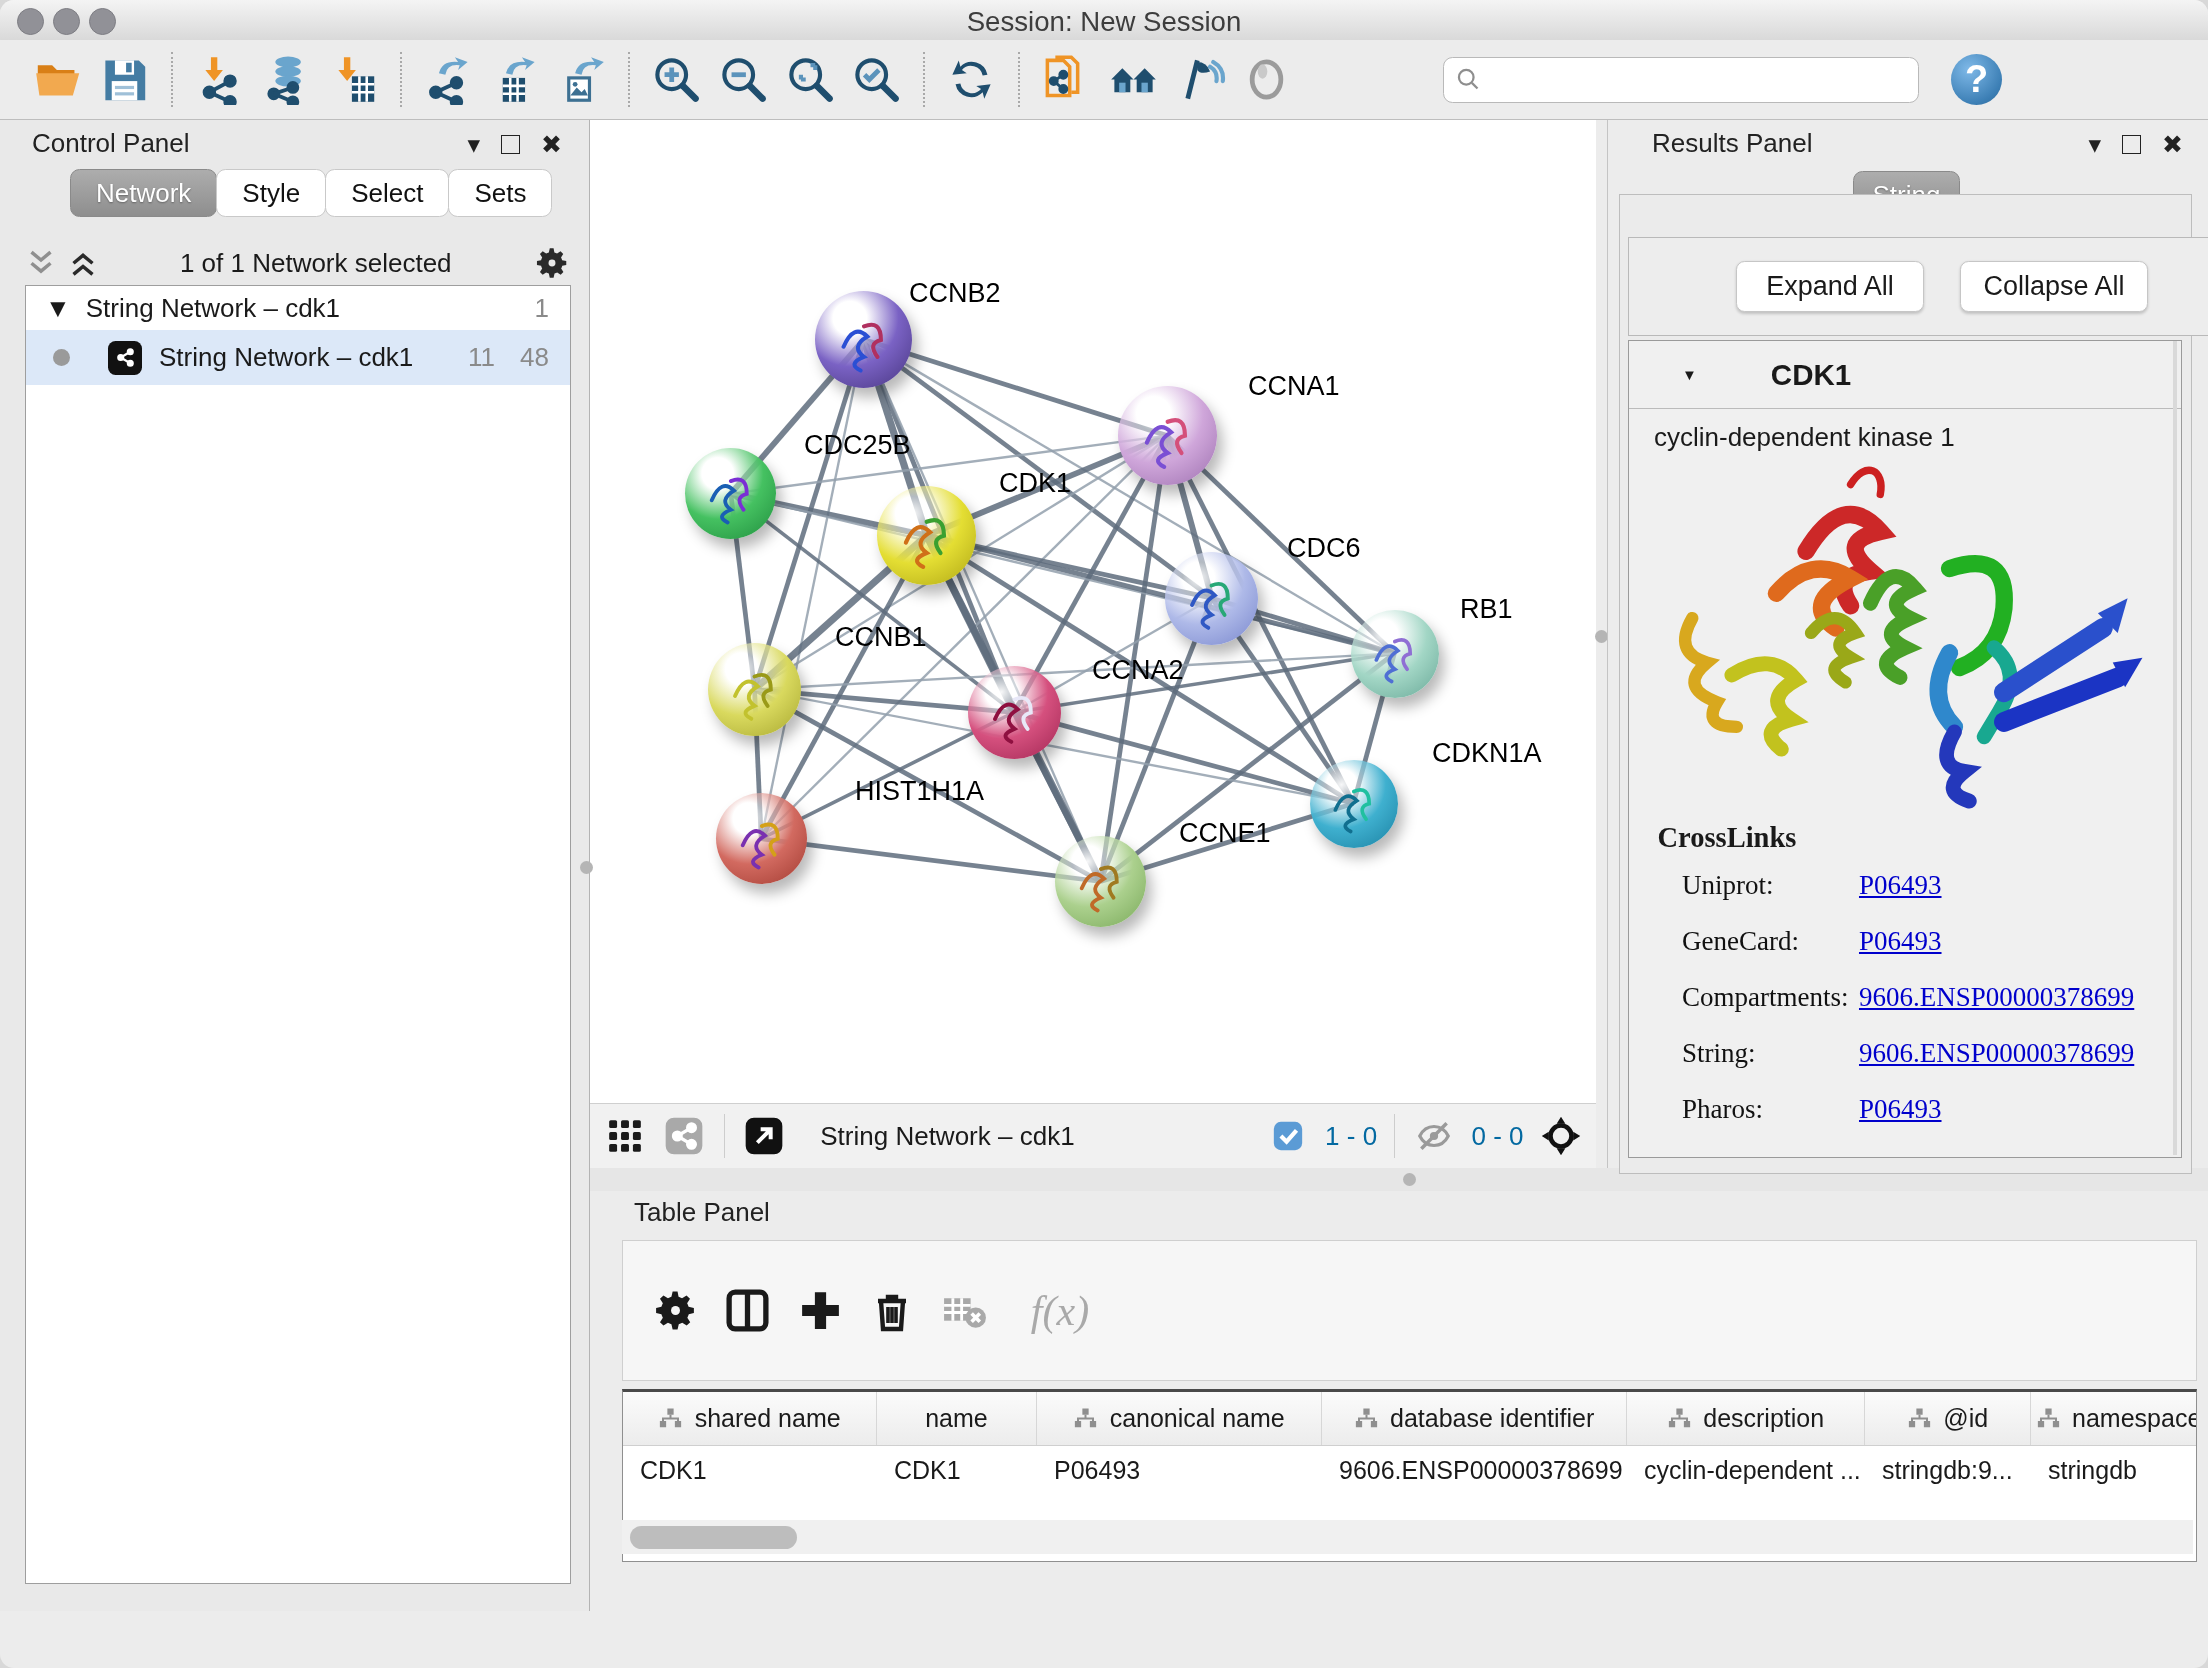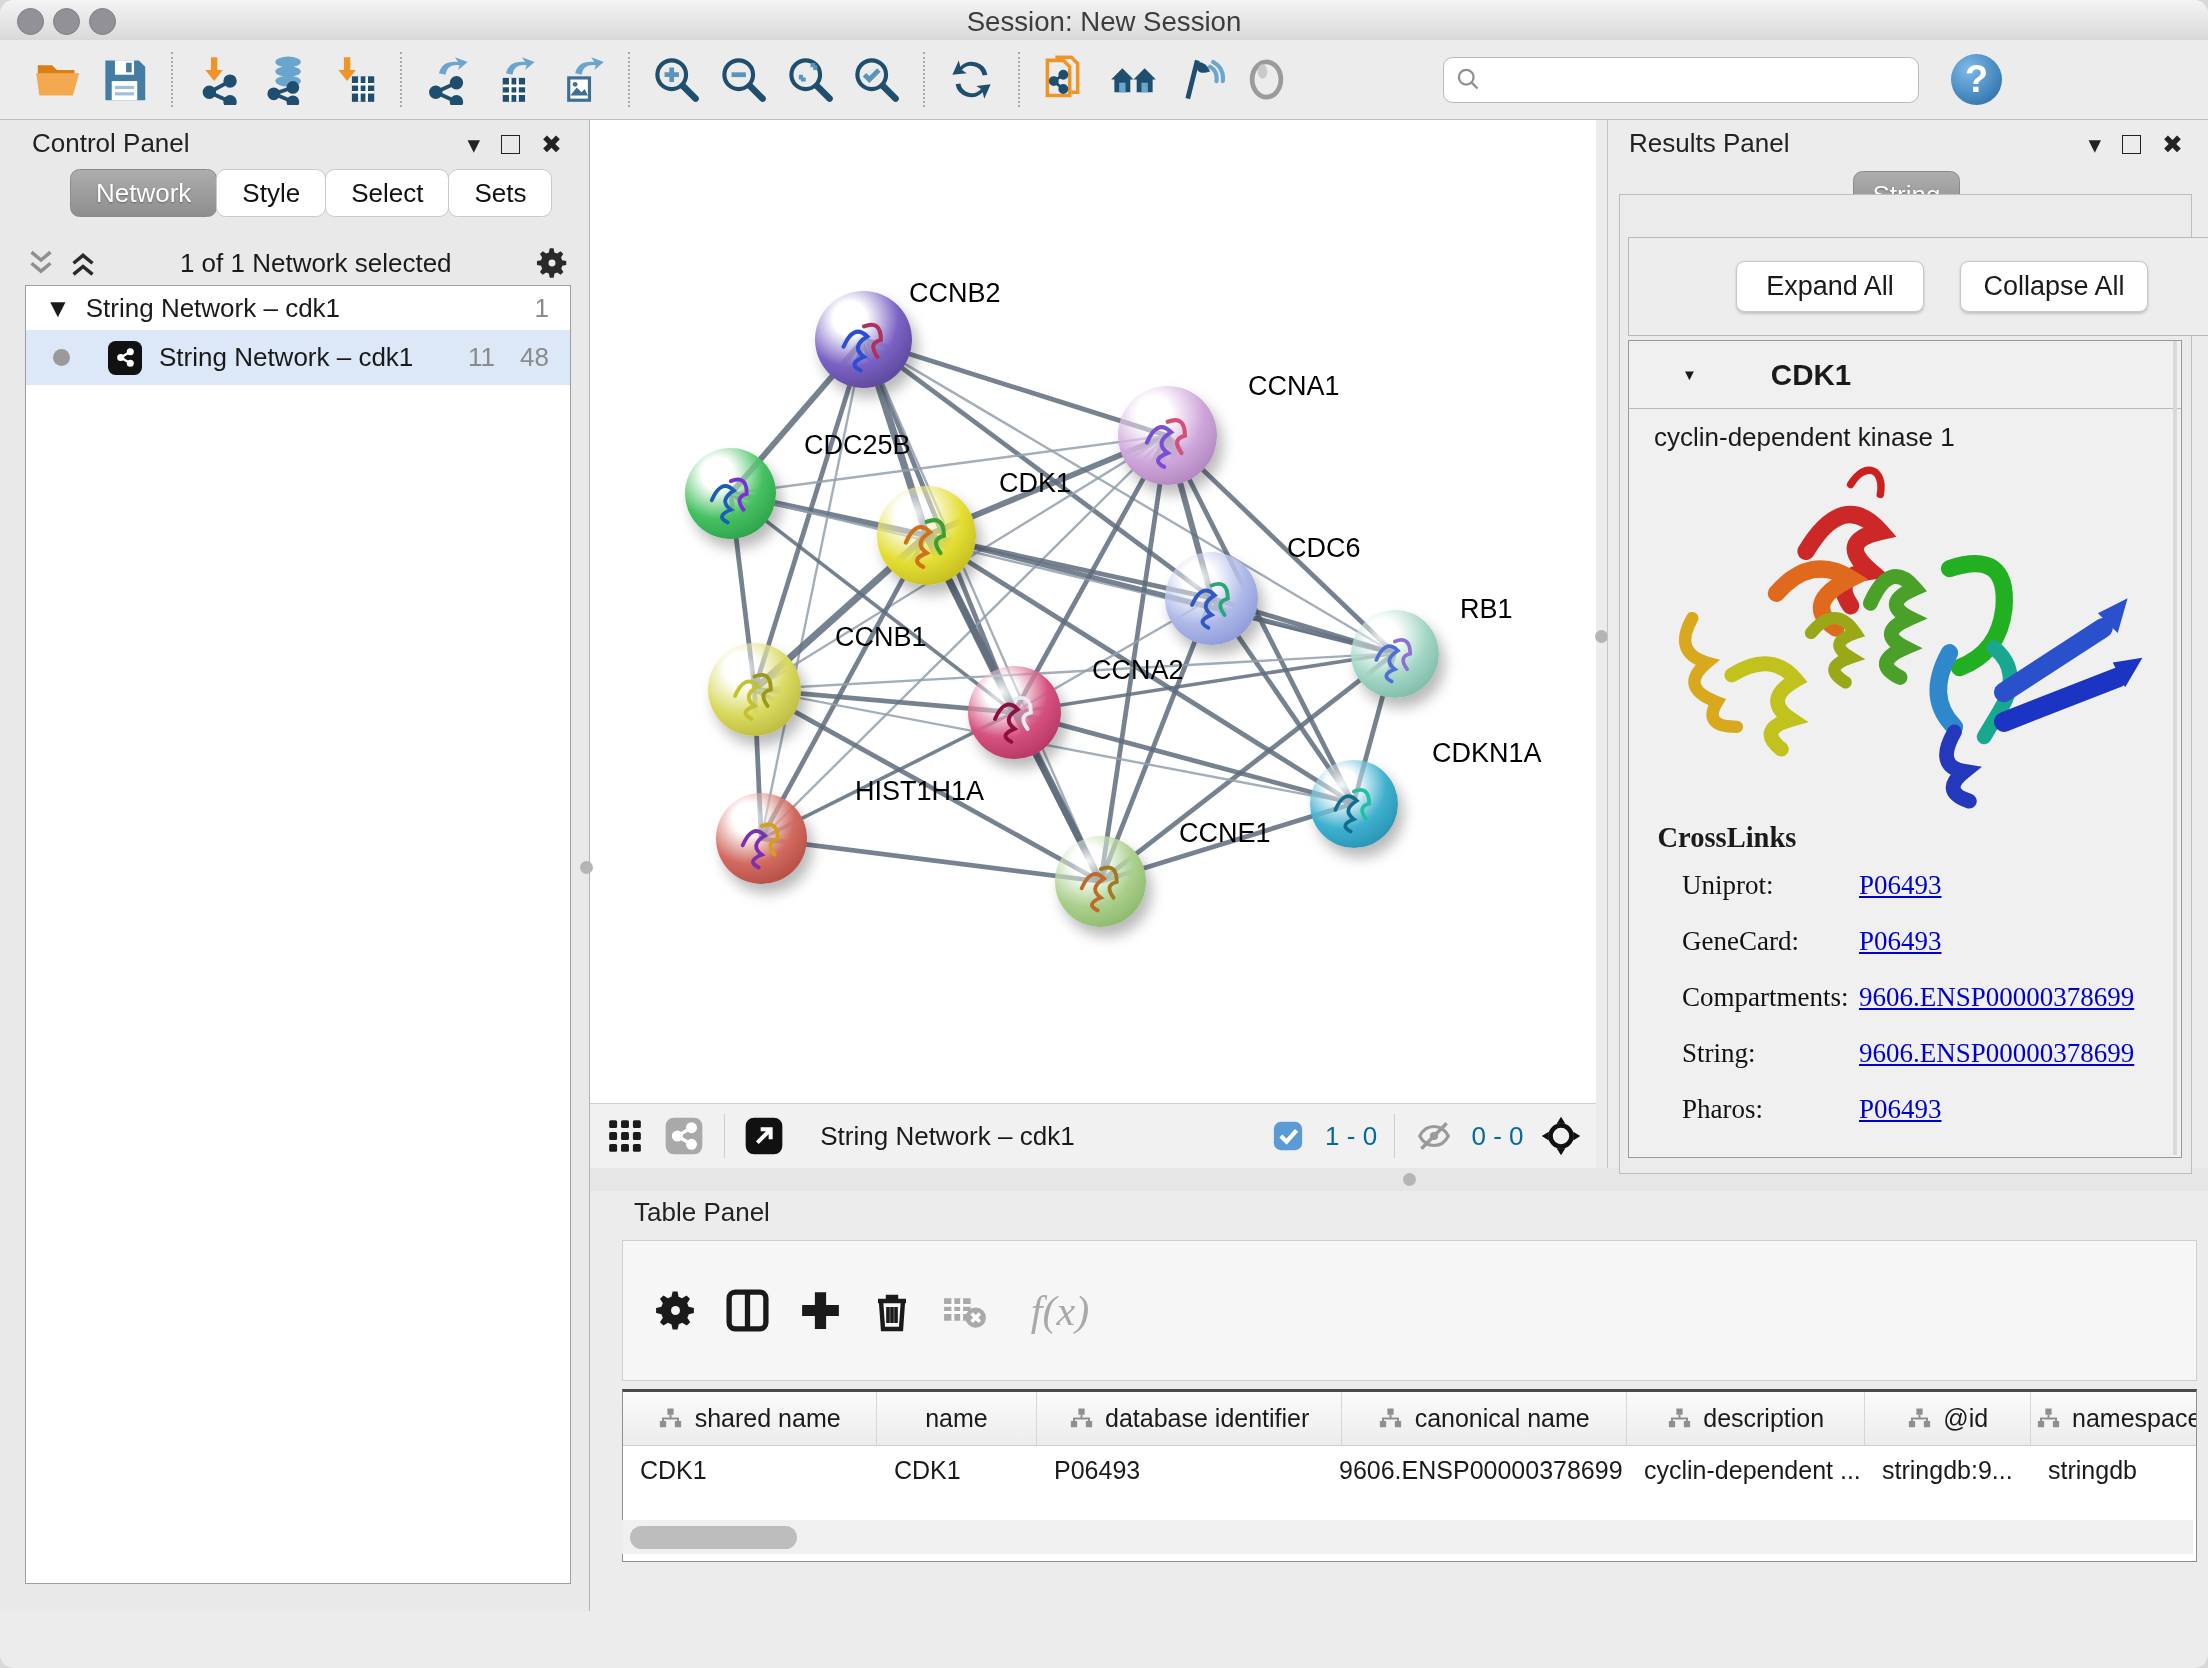--- a/index.html
+++ b/index.html
@@ -68,21 +68,21 @@
   #nt-title{font-size:26px;margin-left:27px;flex:1;}
   .nt-num{font-size:26px;color:#0369a1;margin:0 7.6px;}
 
   
   .split-dot{position:absolute;width:13.3px;height:13.3px;border-radius:50%;background:#b5b5b5;}
   #hsplit{left:590px;top:1168px;width:1619px;height:23px;background:#e6e6e6;}
 
   
   #resultspanel{left:1607px;top:120px;width:601px;height:1048px;background:#ececec;
     border-left:1.9px solid #c4c4c4;box-sizing:border-box;}
-  #rp-header{position:absolute;left:21px;top:7.6px;}
+  #rp-header{position:absolute;left:44px;top:7.6px;}
   #rp-hbtns{position:absolute;right:25px;top:9.5px;}
   #rp-tab{position:absolute;left:245px;top:51px;width:107px;border-radius:9.5px;}
   #rp-body{position:absolute;left:11.4px;top:74px;width:573px;height:980px;background:#ebebeb;
     border:1.9px solid #bdbdbd;box-sizing:border-box;}
   #rp-btnrow{position:absolute;left:7.6px;top:42px;width:628px;height:99px;background:#ededed;
     border:1.9px solid #b9b9b9;display:flex;align-items:center;justify-content:center;gap:36px;box-sizing:border-box;}
   .rp-btn{width:186px;height:49px;background:#fff;border:1px solid #c6c6c6;border-radius:8.6px;
     box-shadow:0 1.9px 2.9px rgba(0,0,0,.18);display:flex;align-items:center;justify-content:center;font-size:27px;}
   #rp-section{position:absolute;left:7.6px;top:145px;width:554px;height:818px;background:#f0f0f0;
     border:1.9px solid #9a9a9a;box-sizing:border-box;}
@@ -661,37 +661,37 @@
               <rect x="7.5" y="1" width="5" height="5" fill="#8f8f8f"></rect>
               <rect x="1.5" y="11" width="5" height="5" fill="#8f8f8f"></rect>
               <rect x="13.5" y="11" width="5" height="5" fill="#8f8f8f"></rect>
               <path d="M10 6v3M4 11V9h12v2" stroke="#8f8f8f" stroke-width="1.6" fill="none"></path>
             </svg>
             <span>shared name</span>
           </div>
           <div class="th" style="width: 160px; flex: 0 0 160px;">
             <span>name</span>
           </div>
+          <div class="th" style="width: 285px; flex: 0 0 285px;">
+            <svg width="25" height="23" viewBox="0 0 20 18">
+              <rect x="7.5" y="1" width="5" height="5" fill="#8f8f8f"></rect>
+              <rect x="1.5" y="11" width="5" height="5" fill="#8f8f8f"></rect>
+              <rect x="13.5" y="11" width="5" height="5" fill="#8f8f8f"></rect>
+              <path d="M10 6v3M4 11V9h12v2" stroke="#8f8f8f" stroke-width="1.6" fill="none"></path>
+            </svg>
+            <span>canonical name</span>
+          </div>
           <div class="th" style="width: 305px; flex: 0 0 305px;">
             <svg width="25" height="23" viewBox="0 0 20 18">
               <rect x="7.5" y="1" width="5" height="5" fill="#8f8f8f"></rect>
               <rect x="1.5" y="11" width="5" height="5" fill="#8f8f8f"></rect>
               <rect x="13.5" y="11" width="5" height="5" fill="#8f8f8f"></rect>
               <path d="M10 6v3M4 11V9h12v2" stroke="#8f8f8f" stroke-width="1.6" fill="none"></path>
             </svg>
             <span>database identifier</span>
-          </div>
-          <div class="th" style="width: 285px; flex: 0 0 285px;">
-            <svg width="25" height="23" viewBox="0 0 20 18">
-              <rect x="7.5" y="1" width="5" height="5" fill="#8f8f8f"></rect>
-              <rect x="1.5" y="11" width="5" height="5" fill="#8f8f8f"></rect>
-              <rect x="13.5" y="11" width="5" height="5" fill="#8f8f8f"></rect>
-              <path d="M10 6v3M4 11V9h12v2" stroke="#8f8f8f" stroke-width="1.6" fill="none"></path>
-            </svg>
-            <span>canonical name</span>
           </div>
           <div class="th" style="width: 238px; flex: 0 0 238px;">
             <svg width="25" height="23" viewBox="0 0 20 18">
               <rect x="7.5" y="1" width="5" height="5" fill="#8f8f8f"></rect>
               <rect x="1.5" y="11" width="5" height="5" fill="#8f8f8f"></rect>
               <rect x="13.5" y="11" width="5" height="5" fill="#8f8f8f"></rect>
               <path d="M10 6v3M4 11V9h12v2" stroke="#8f8f8f" stroke-width="1.6" fill="none"></path>
             </svg>
             <span>description</span>
           </div>

